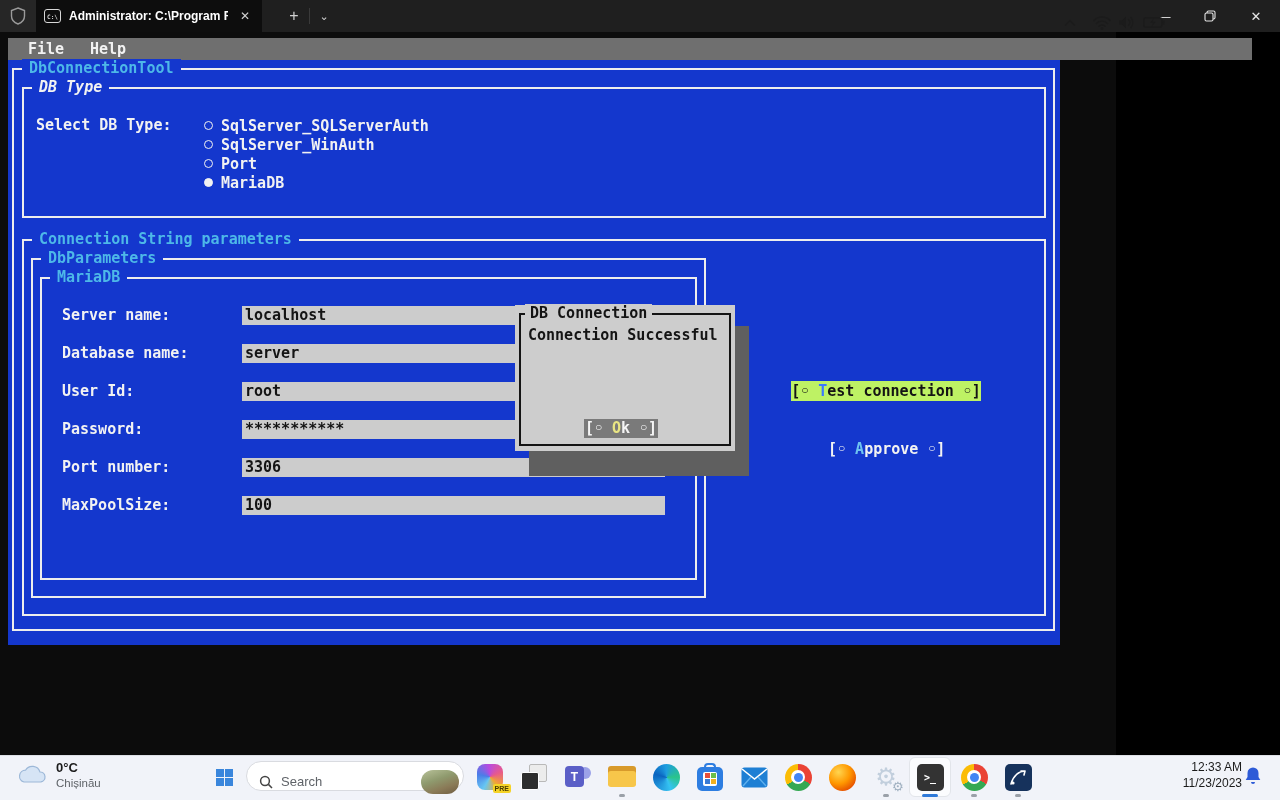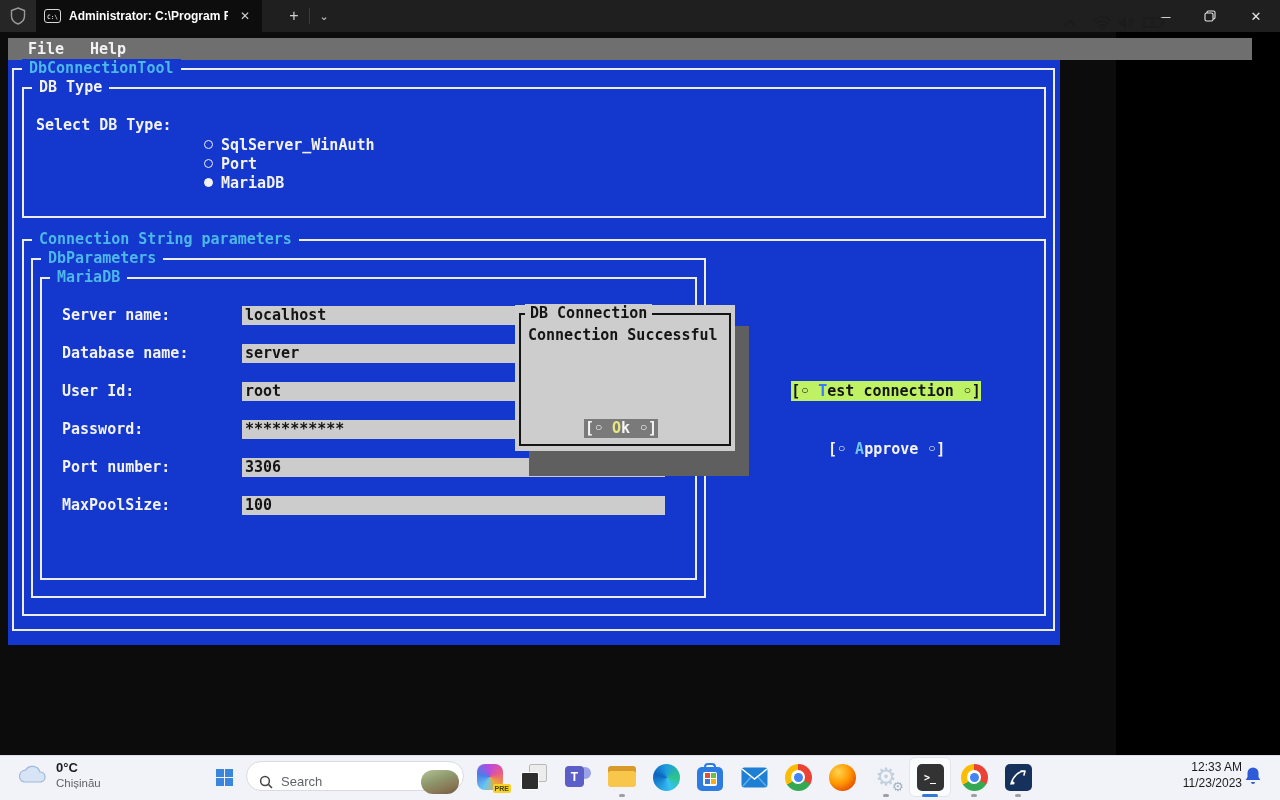--- a/index.html
+++ b/index.html
@@ -32,21 +32,21 @@
   .menubar { position:absolute; left:8px; top:6px; width:1244px; height:22px; background:#6F6F6F;
              font:700 15px "DejaVu Sans Mono",monospace; color:#F2F2F2; line-height:22px; }
   .menu-item { position:absolute; top:0; }
   .menu-file { left:20px; } .menu-help { left:82px; }
 
   .tui { position:absolute; left:8px; top:28px; width:1052px; height:585px; background:#1437CD;
          font:700 15px "DejaVu Sans Mono",monospace; color:#F2F2F2; }
   .frame { position:absolute; border:2px solid #EDEDED; }
   .frame-title { position:absolute; top:-11px; left:8px; background:#1437CD; padding:0 7px;
                  line-height:19px; color:#4DB8E8; white-space:nowrap; }
-  .frame-title.white { color:#F2F2F2; }
+  .frame-title.white { color:#F2F2F2;font-style:italic; }
 
   .tlabel { position:absolute; height:19px; line-height:19px; white-space:nowrap; }
 
   .radio-row { position:absolute; left:196px; height:19px; display:flex; align-items:center; }
   .radio-dot { width:9px; height:9px; border-radius:50%; border:1.5px solid #F2F2F2;
                margin-right:8px; flex:0 0 auto; }
   .radio-row.selected .radio-dot { background:#F2F2F2; border-color:#F2F2F2; }
 
   .field-bar { position:absolute; left:234px; width:423px; height:19px; background:#CCCCCC;
                color:#141414; line-height:19px; padding-left:3px; white-space:nowrap; z-index:2; }
@@ -188,20 +188,24 @@
 
     <div class="frame" style="left:4px; top:8px; width:1043px; height:563px;">
       <span class="frame-title">DbConnectionTool</span>
     </div>
 
     <div class="frame" style="left:14px; top:27px; width:1024px; height:131px;">
       <span class="frame-title white">DB Type</span>
     </div>
     <span class="tlabel" style="left:28px; top:56px;">Select DB Type:</span>
 
+    <div class="radio-row" style="top:56px;">
+      <span class="radio-dot"></span>
+      <span>SqlServer_SQLServerAuth</span>
+    </div>
     <div class="radio-row" style="top:75px;">
       <span class="radio-dot"></span>
       <span>SqlServer_WinAuth</span>
     </div>
     <div class="radio-row" style="top:94px;">
       <span class="radio-dot"></span>
       <span>Port</span>
     </div>
     <div class="radio-row selected" style="top:113px;">
       <span class="radio-dot"></span>

